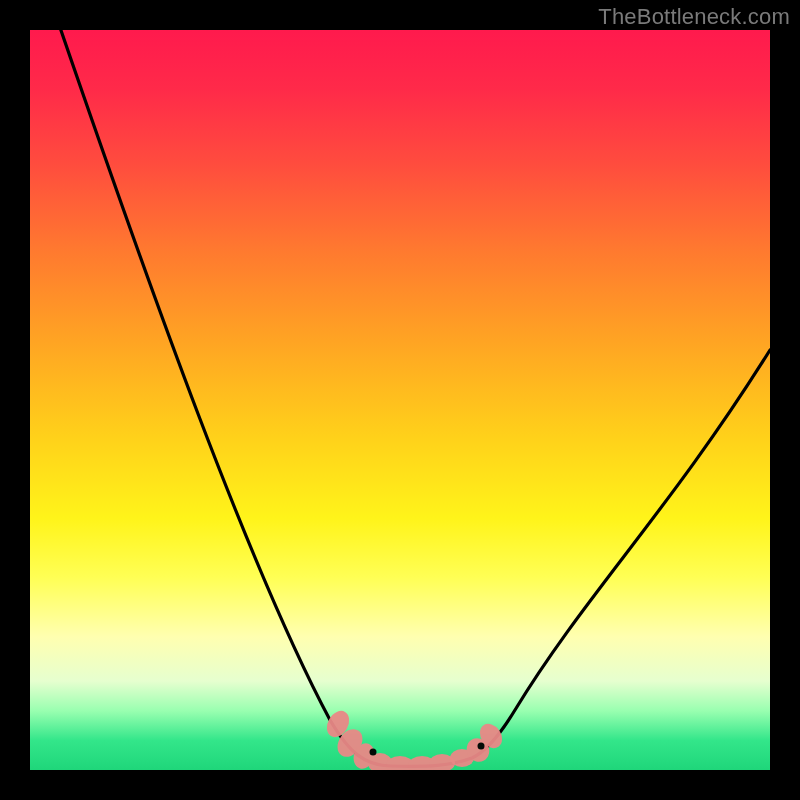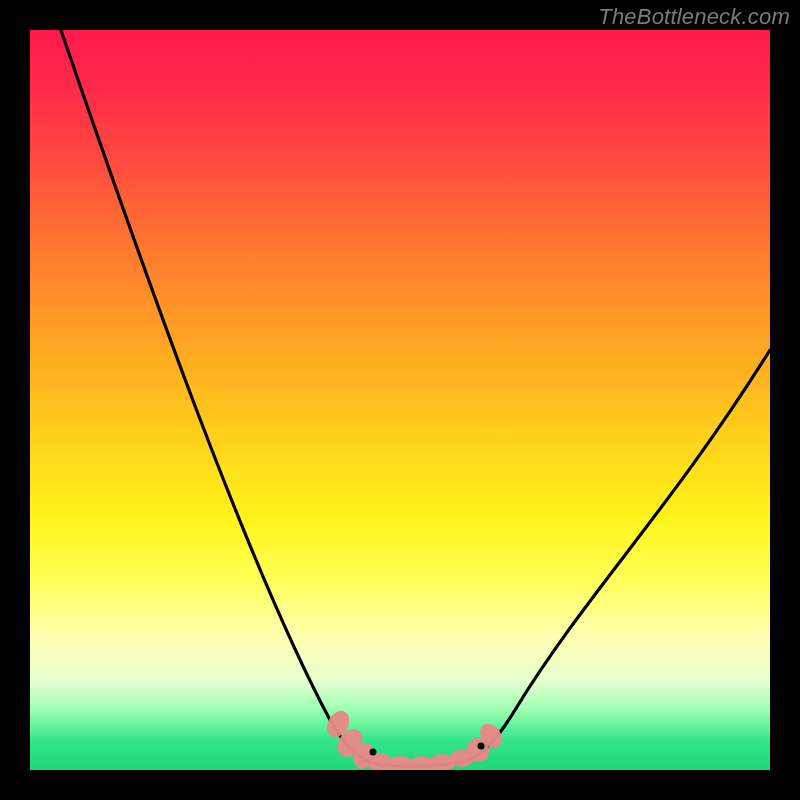--- a/index.html
+++ b/index.html
@@ -9,21 +9,20 @@
     height: 800px;
     overflow: hidden;
     background: #000;
     font-family: Arial, Helvetica, sans-serif;
   }
   .frame {
     position: relative;
     width: 800px;
     height: 800px;
     background: #000;
-    font-style: italic;
   }
   .plot {
     position: absolute;
     left: 30px;
     top: 30px;
     width: 740px;
     height: 740px;
     overflow: hidden;
   }
   .gradient {

